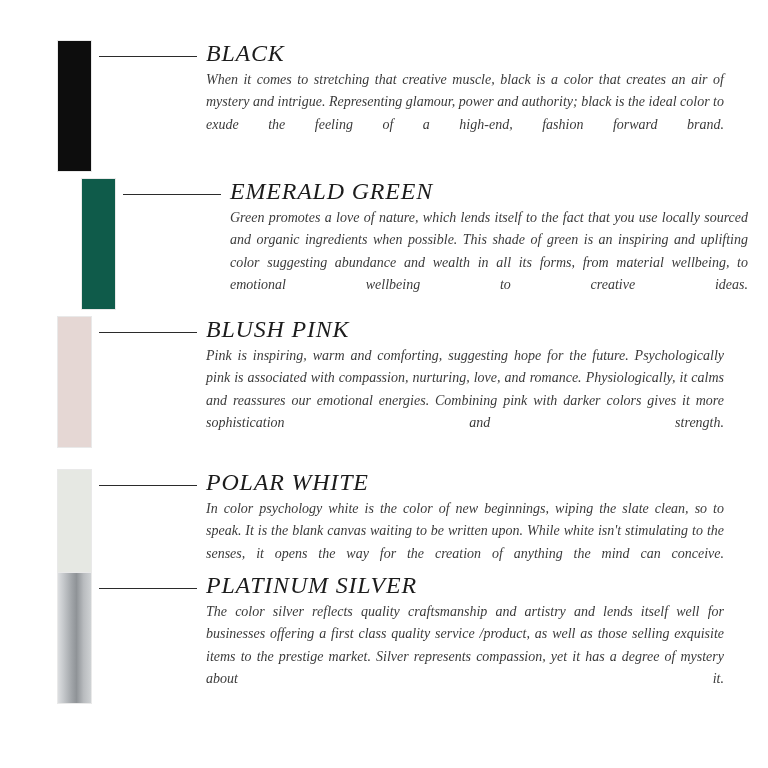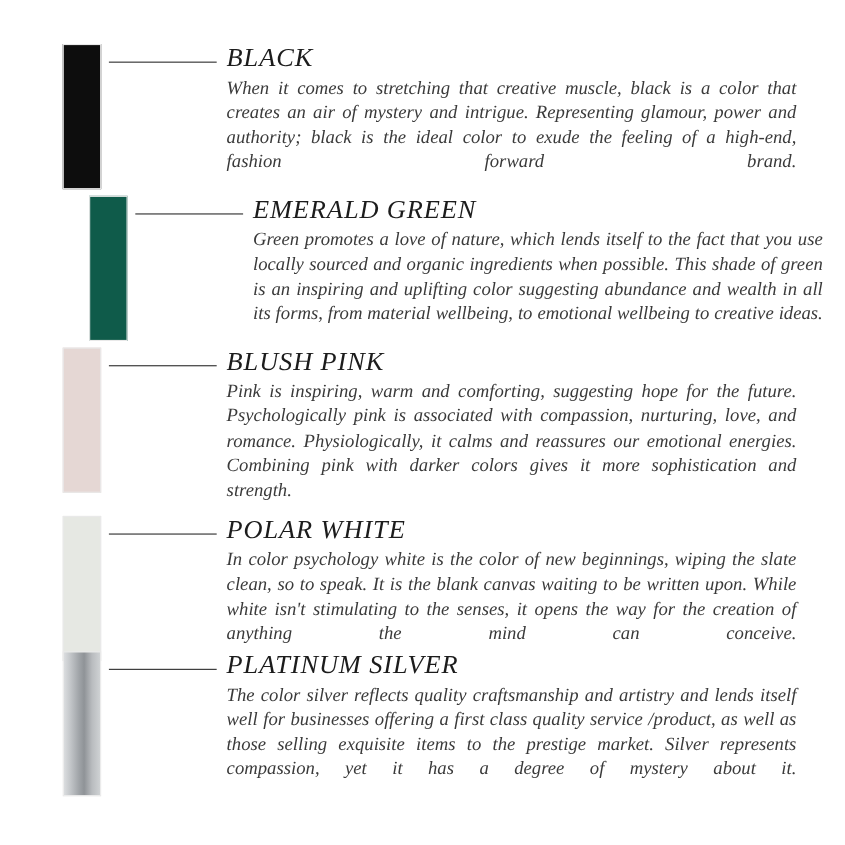--- a/index.html
+++ b/index.html
@@ -70,40 +70,40 @@
     transform: scaleX(1.02);
     transform-origin: left center;
   }
 
   .color-copy {
     margin: 0;
     padding-top: 2px;
     font-family: "Liberation Serif", "DejaVu Serif", serif;
     font-style: italic;
     font-weight: 400;
-    font-size: 17px;
+    font-size: 14px;
     line-height: 22.4px;
     color: #3a3a3a;
     text-align: justify;
     text-justify: inter-word;
     -webkit-hyphens: manual;
     hyphens: manual;
   }
   .color-copy::after {
     content: "";
     display: inline-block;
     width: 100%;
   }
 
   
   .row-black    { top: 40px;  }
   .row-emerald  { top: 178px; margin-left: 24px; }
   .row-pink     { top: 316px; }
   .row-white    { top: 453px; margin-top: 16px; }
-  .row-silver   { top: 592px; }
+  .row-silver   { top: 572px; }
 </style>
 </head>
 <body style="background: rgb(255, 255, 255);">
 
 <div class="palette-sheet">
 
   <div class="color-row row-black">
     <div class="swatch" style="background-color: rgb(13, 13, 13);"></div>
     <div class="leader-line"></div>
     <div class="text-block">

